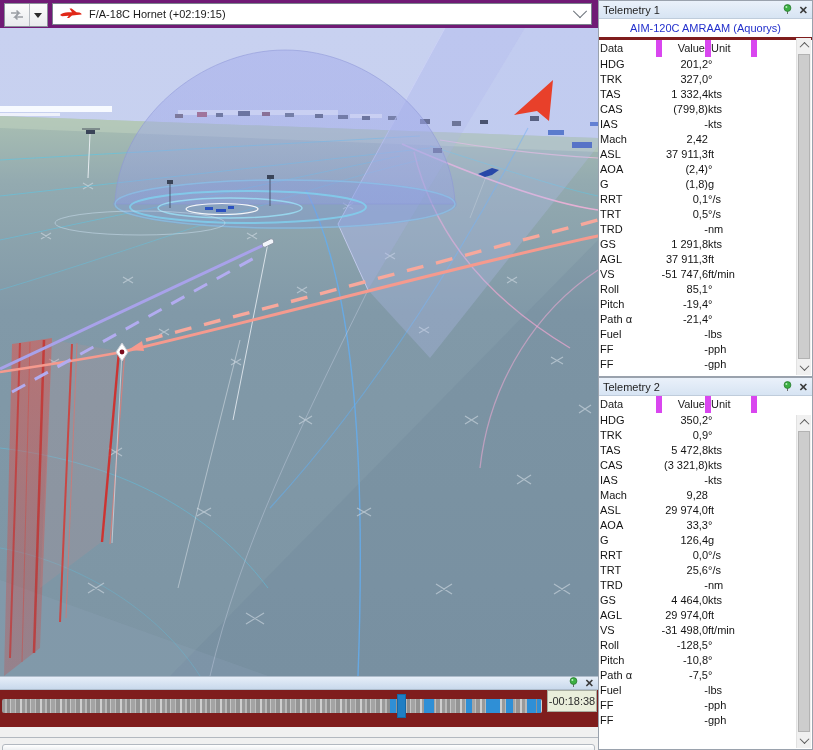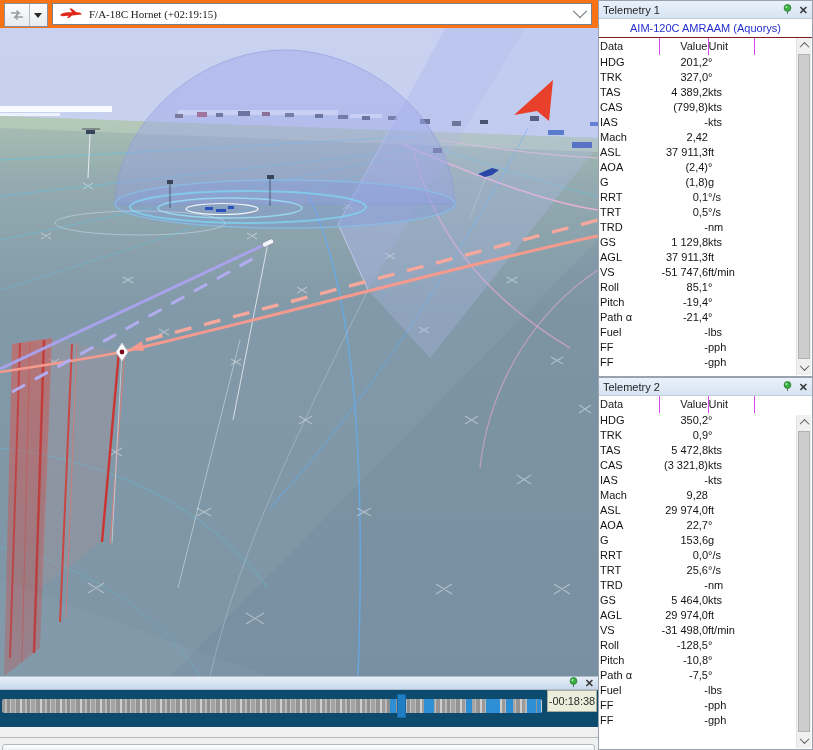--- a/index.html
+++ b/index.html
@@ -6,40 +6,40 @@
   body{
     width:813px;height:750px;overflow:hidden;position:relative;
     background:#f0f0f0;
     font-family:"Liberation Sans",sans-serif;
     font-size:11px;color:#1a1a1a;
     -webkit-font-smoothing:antialiased;
   }
   
   #left-col{position:absolute;left:0;top:0;width:598px;height:750px;}
   
-  #toolbar{position:absolute;left:0;top:0;width:678px;height:28px;background:#f97316;font-family:Liberation Serif, serif;}
+  #toolbar{position:absolute;left:0;top:0;width:678px;height:28px;background:#701a75;}
   .split-btn{position:absolute;left:4px;top:3px;width:42px;height:22px;
     border:1px solid #8a9099;background:linear-gradient(#fcfcfc,#e9ebee);
     display:flex;align-items:center;}
   .split-btn .swap{width:24px;height:100%;display:flex;align-items:center;justify-content:center;border-right:1px solid #b7bcc2;}
   .split-btn .drop{width:16px;height:100%;display:flex;align-items:center;justify-content:center;}
   .tri-down{width:0;height:0;border-left:4px solid transparent;border-right:4px solid transparent;border-top:5px solid #2b2b2b;}
   .combo{position:absolute;left:52px;top:3px;width:540px;height:22px;background:#fff;
     border:1px solid #7a828c;display:flex;align-items:center;padding:0 6px;box-sizing:border-box;}
   .combo .plane{margin-right:6px;flex:0 0 auto;}
   .combo .lbl{flex:1 1 auto;white-space:nowrap;overflow:hidden;}
   .combo .chev{flex:0 0 auto;width:9px;height:9px;border-right:1.6px solid #6d747c;border-bottom:1.6px solid #6d747c;transform:rotate(45deg) translate(-2px,-2px);}
   
   #viewport{position:absolute;left:0;top:28px;width:598px;height:648px;overflow:hidden;background:#c6d0ee;}
   
   #timeline-panel{position:absolute;left:0;top:676px;width:598px;height:51px;background:#f0f0f0;}
   .tl-header{position:absolute;left:0;top:0;width:100%;height:14px;box-sizing:border-box;
     background:linear-gradient(#e6eef8,#c9d9ec);border-top:1px solid #aebccb;border-bottom:1px solid #aebccb;
     display:flex;align-items:center;justify-content:flex-end;padding:0 4px;gap:6px;}
-  .tl-body{position:absolute;left:0;top:14px;width:100%;height:37px;background:#0c4a6e;}
+  .tl-body{position:absolute;left:0;top:14px;width:100%;height:37px;background:#7f1d1d;}
   #scrub{position:absolute;left:2px;top:9px;width:540px;height:14px;
     background:repeating-linear-gradient(90deg,
       #9a9a9a 0 3px,#b9b9b9 3px 5px,#8f8f8f 5px 8px,#c6c6c6 8px 9px,
       #a4a4a4 9px 13px,#bdbdbd 13px 14px,#949494 14px 18px,#cfcfcf 18px 20px);
     border-radius:2px;overflow:visible;}
   .seg-blue{position:absolute;top:0;height:14px;background:#2f8fd6;}
   #cursor{position:absolute;top:-5px;width:9px;height:24px;background:#1f7ec4;border:1px solid #1668a6;box-sizing:border-box;}
   #time-box{position:absolute;left:547px;top:0px;width:50px;height:22px;background:#eaeedb;
     border:1px solid #a9ada0;box-sizing:border-box;display:flex;align-items:center;justify-content:center;
     color:#2c2c2c;}
@@ -48,26 +48,26 @@
     border:1px solid #b2b8c0;border-radius:3px;box-sizing:border-box;}
   
   .panel{position:absolute;left:598px;width:215px;background:#fff;border:1px solid #9aa2ad;box-sizing:border-box;overflow:hidden;}
   #panel1{top:0;height:377px;}
   #panel2{top:377px;height:373px;}
   .p-header{height:18px;background:linear-gradient(#eaf1fa,#d7e4f3);border-bottom:1px solid #bfccdb;
     display:flex;align-items:center;padding:0 4px;box-sizing:border-box;}
   .p-header .t{flex:1 1 auto;color:#1e1e1e;}
   .p-header .ico{flex:0 0 auto;margin-left:6px;display:flex;align-items:center;}
   .close-x{font-size:11px;font-weight:bold;color:#3a3a3a;line-height:10px;}
-  .p-sub{height:18px;background:#fff;border-bottom:1px solid #7f1d1d;display:flex;align-items:center;justify-content:center;white-space:nowrap;}
+  .p-sub{height:18px;background:#fff;border-bottom:3px solid #7f1d1d;display:flex;align-items:center;justify-content:center;white-space:nowrap;}
   table.tlm{border-collapse:collapse;table-layout:fixed;width:198px;margin-left:1px;}
   table.tlm col.c1{width:59px;} table.tlm col.c2{width:49px;}
   table.tlm col.c3{width:46px;} table.tlm col.c4{width:44px;}
   table.tlm td{padding:0;height:15px;line-height:15px;white-space:nowrap;overflow:hidden;font-size:11px;color:#141414;}
-  table.tlm thead td{height:17px;line-height:17px;border-right:1px solid #d946ef;color:#202020;}
+  table.tlm thead td{height:17px;line-height:17px;border-right:6px solid #d946ef;color:#202020;}
   table.tlm thead td:last-child{border-right:none;}
   td.c-data{padding-left:13px;}
   td.c-val{text-align:right;padding-right:4px;}
   td.c-unit{padding-left:7px;}
   
   .vscroll{position:absolute;right:1px;top:37px;bottom:1px;width:15px;background:#f0f0f0;border-left:1px solid #e2e2e2;box-sizing:border-box;}
   .sb-btn{position:absolute;left:0;width:14px;height:15px;display:flex;align-items:center;justify-content:center;}
   .sb-up{top:0;} .sb-dn{bottom:0;}
   .sb-chev{width:6px;height:6px;border-left:1.4px solid #5a5a5a;border-top:1.4px solid #5a5a5a;}
   .sb-up .sb-chev{transform:rotate(45deg) translate(1px,1px);}
@@ -335,21 +335,21 @@
           <td class="c-x"></td>
         </tr>
         <tr>
           <td class="c-data">TRK</td>
           <td class="c-val">327,0</td>
           <td class="c-unit">°</td>
           <td class="c-x"></td>
         </tr>
         <tr>
           <td class="c-data">TAS</td>
-          <td class="c-val">4 389,2</td>
+          <td class="c-val">1 332,4</td>
           <td class="c-unit">kts</td>
           <td class="c-x"></td>
         </tr>
         <tr>
           <td class="c-data">CAS</td>
           <td class="c-val">(799,8)</td>
           <td class="c-unit">kts</td>
           <td class="c-x"></td>
         </tr>
         <tr>
@@ -395,21 +395,21 @@
           <td class="c-x"></td>
         </tr>
         <tr>
           <td class="c-data">TRD</td>
           <td class="c-val">-</td>
           <td class="c-unit">nm</td>
           <td class="c-x"></td>
         </tr>
         <tr>
           <td class="c-data">GS</td>
-          <td class="c-val">1 129,8</td>
+          <td class="c-val">1 291,8</td>
           <td class="c-unit">kts</td>
           <td class="c-x"></td>
         </tr>
         <tr>
           <td class="c-data">AGL</td>
           <td class="c-val">37 911,3</td>
           <td class="c-unit">ft</td>
           <td class="c-x"></td>
         </tr>
         <tr>
@@ -532,27 +532,27 @@
           <td class="c-x"></td>
         </tr>
         <tr>
           <td class="c-data">ASL</td>
           <td class="c-val">29 974,0</td>
           <td class="c-unit">ft</td>
           <td class="c-x"></td>
         </tr>
         <tr>
           <td class="c-data">AOA</td>
-          <td class="c-val">22,7</td>
+          <td class="c-val">33,3</td>
           <td class="c-unit">°</td>
           <td class="c-x"></td>
         </tr>
         <tr>
           <td class="c-data">G</td>
-          <td class="c-val">153,6</td>
+          <td class="c-val">126,4</td>
           <td class="c-unit">g</td>
           <td class="c-x"></td>
         </tr>
         <tr>
           <td class="c-data">RRT</td>
           <td class="c-val">0,0</td>
           <td class="c-unit">°/s</td>
           <td class="c-x"></td>
         </tr>
         <tr>
@@ -562,21 +562,21 @@
           <td class="c-x"></td>
         </tr>
         <tr>
           <td class="c-data">TRD</td>
           <td class="c-val">-</td>
           <td class="c-unit">nm</td>
           <td class="c-x"></td>
         </tr>
         <tr>
           <td class="c-data">GS</td>
-          <td class="c-val">5 464,0</td>
+          <td class="c-val">4 464,0</td>
           <td class="c-unit">kts</td>
           <td class="c-x"></td>
         </tr>
         <tr>
           <td class="c-data">AGL</td>
           <td class="c-val">29 974,0</td>
           <td class="c-unit">ft</td>
           <td class="c-x"></td>
         </tr>
         <tr>

